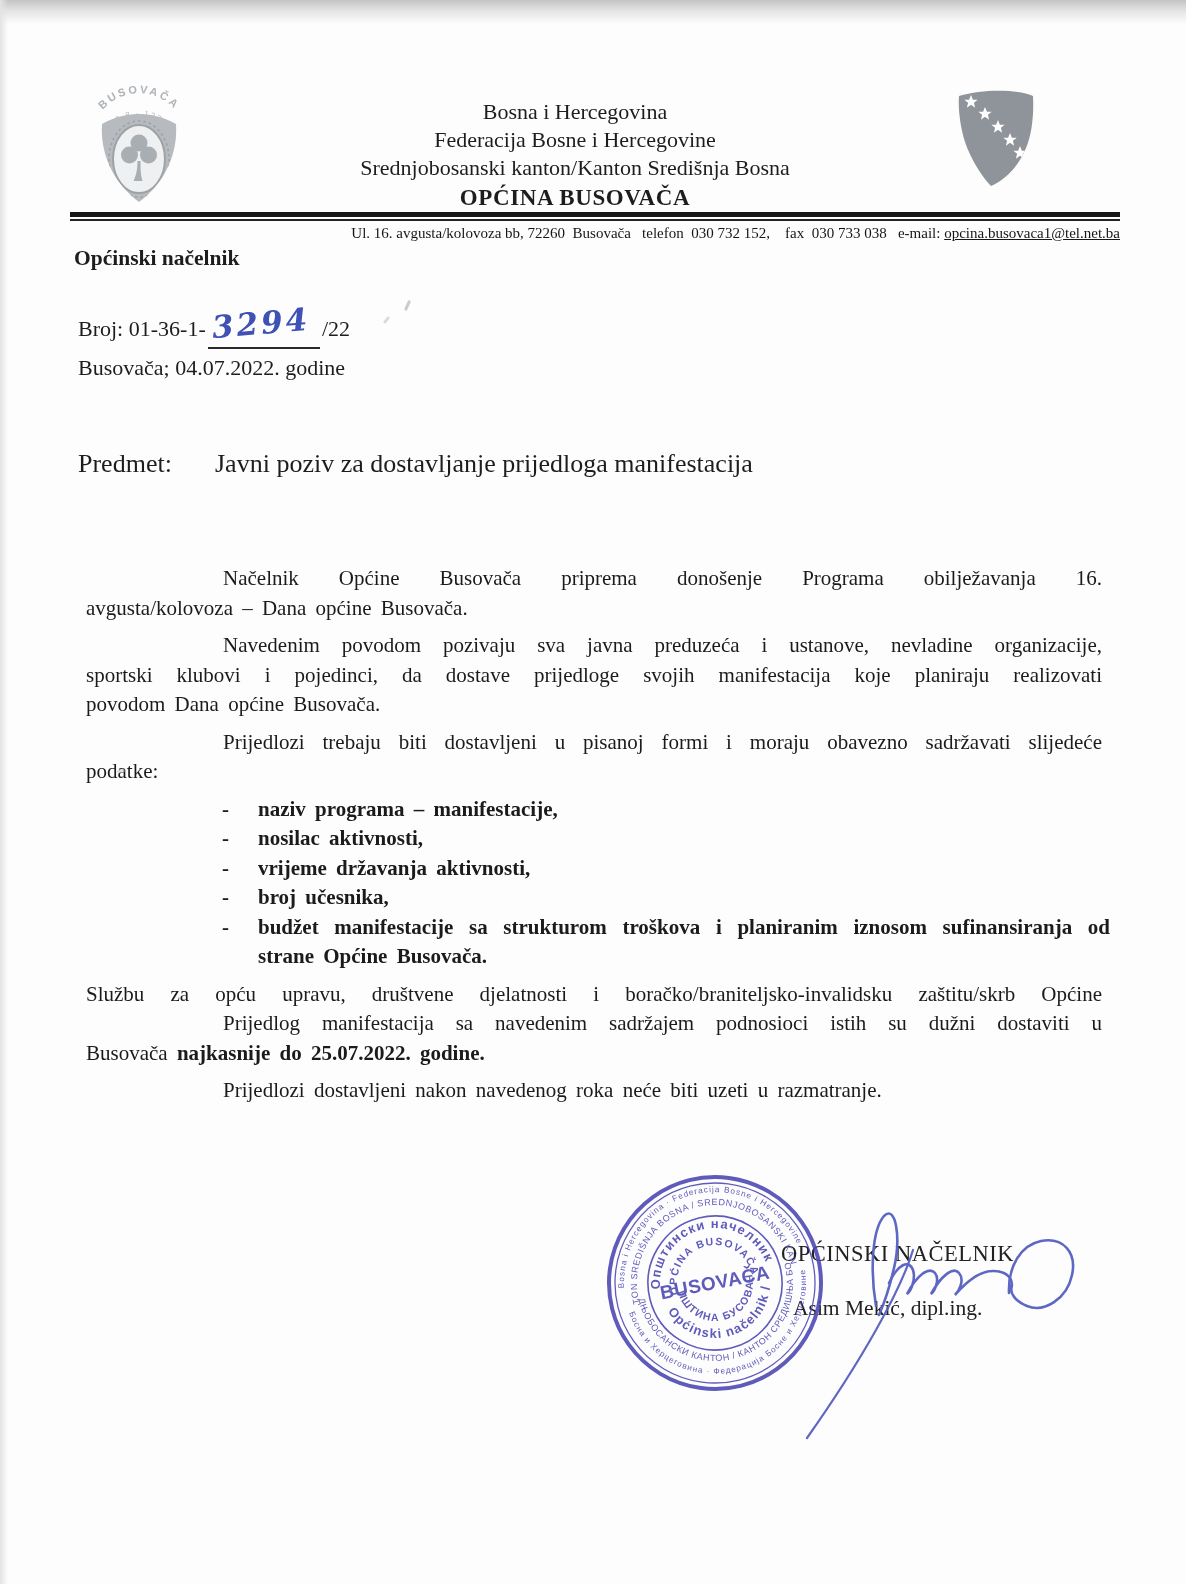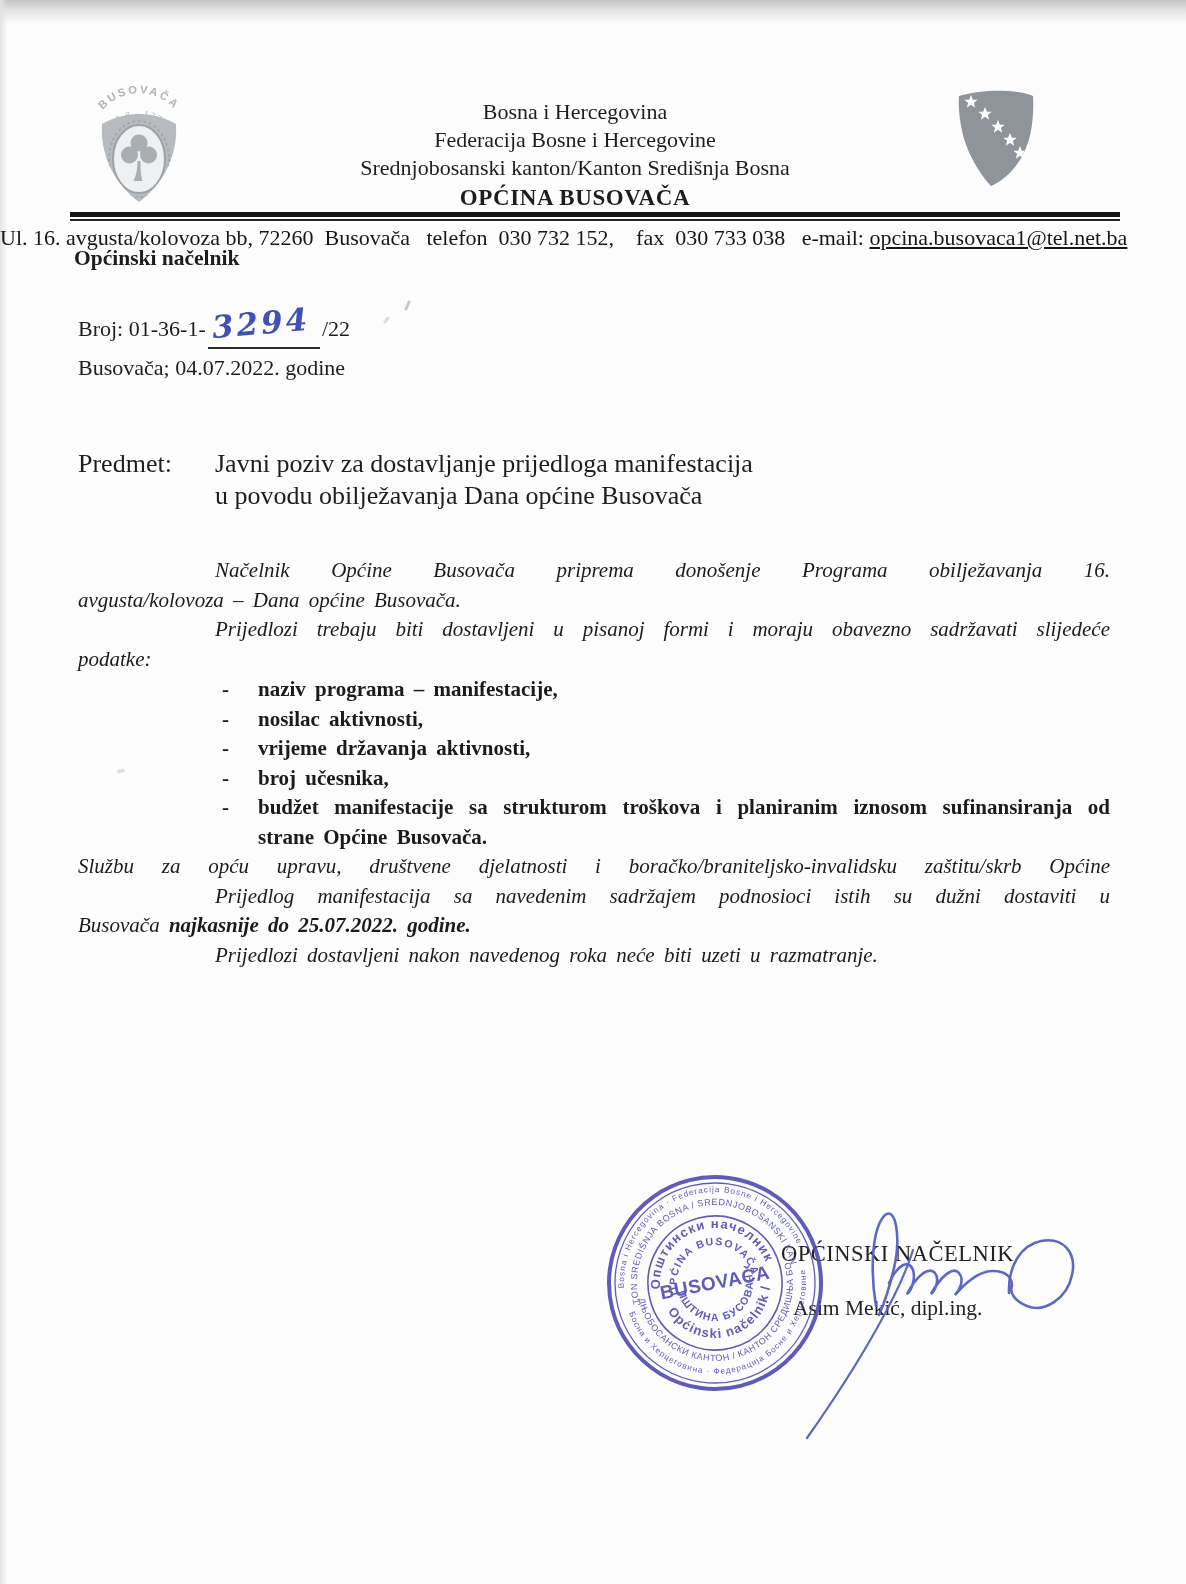--- a/index.html
+++ b/index.html
@@ -21,22 +21,22 @@
   .logo-right { position:absolute; left:933px; top:86px; }
   .header-center {
     position:absolute; top:98px; left:0; width:1150px; text-align:center;
     font-size:22px; line-height:28px;
   }
   .header-line4 { font-weight:bold; font-size:23px; letter-spacing:.6px; margin-top:2px; }
   .rule { position:absolute; left:70px; right:66px; top:212px; }
   .rule-thick { height:5px; background:#161616; }
   .rule-thin  { height:2px; background:#232323; margin-top:2px; }
   .address {
-    position:absolute; top:225px; left:0; width:1120px; text-align:center;
-    font-size:22px; white-space:pre; color:#161616;
+    position:absolute; top:225px; left:0; width:1120px; text-align:right;
+    font-size:15px; white-space:pre; color:#161616;
   }
   .address .email { text-decoration:underline; }
   .office { position:absolute; left:74px; top:246px; font-weight:bold; font-size:21.5px; }
 
   
   .ref { position:absolute; left:78px; top:310px; font-size:22px; line-height:37px; }
   .hand-wrap { display:inline-block; border-bottom:2px solid #2a2a2a; padding:0 10px 0 4px; margin:0 2px; }
   .hand {
     display:inline-block; font-family:"DejaVu Serif", serif; font-style:italic; font-weight:bold;
     color:#3f51b5; font-size:31px; letter-spacing:3px; line-height:18px;
@@ -45,21 +45,21 @@
 
   
   .subject { position:absolute; left:78px; top:448px; font-size:26px; line-height:32px; display:flex; }
   .subject-label { width:137px; flex:0 0 137px; }
 
   
   .bodytext {
     position:absolute; left:78px; top:556px; width:1032px;
     font-size:21px; line-height:29.5px; word-spacing:4px; color:#1b1b1b;
   }
-  .bodytext p { margin:0;font-style:italic; }
+  .bodytext p { margin:8px; }
   .jline { display:block; text-align:justify; text-align-last:justify; }
   .lline { display:block; text-align:left; }
   .indent { text-indent:137px; }
   ul.bullets { list-style:none; margin:1px 0 0 0; padding:0 0 0 180px;font-weight:bold; }
   ul.bullets li { position:relative; text-align:justify; }
   ul.bullets li::before { content:"-"; position:absolute; left:-36px; top:0; }
   .p4 { margin-top:26px; }
   .p5 { margin-top:31px; }
   b.bold { font-weight:bold; }
 
@@ -143,28 +143,32 @@
 
   <div class="ref">
     <div><span>Broj: 01-36-1-</span><span class="hand-wrap"><span class="hand">3294</span></span><span>/22</span></div>
     <div>Busovača; 04.07.2022. godine</div>
   </div>
 
   <div class="subject">
     <div class="subject-label">Predmet:</div>
     <div>
       <div>Javni poziv za dostavljanje prijedloga manifestacija</div>
-      <div>u povodu obilježavanja Dana općine Busovača</div>
     </div>
   </div>
 
   <div class="bodytext">
     <p>
       <span class="jline indent">Načelnik Općine Busovača priprema donošenje Programa obilježavanja 16.</span>
       <span class="lline">avgusta/kolovoza – Dana općine Busovača.</span>
+    </p>
+    <p>
+      <span class="jline indent">Navedenim povodom pozivaju sva javna preduzeća i ustanove, nevladine organizacije,</span>
+      <span class="jline">sportski klubovi i pojedinci, da dostave prijedloge svojih manifestacija koje planiraju realizovati</span>
+      <span class="lline">povodom Dana općine Busovača.</span>
     </p>
     <p>
       <span class="jline indent">Prijedlozi trebaju biti dostavljeni u pisanoj formi i moraju obavezno sadržavati slijedeće</span>
       <span class="lline">podatke:</span>
     </p>
     <ul class="bullets">
       <li>naziv programa – manifestacije,</li>
       <li>nosilac aktivnosti,</li>
       <li>vrijeme državanja aktivnosti,</li>
       <li>broj učesnika,</li>

